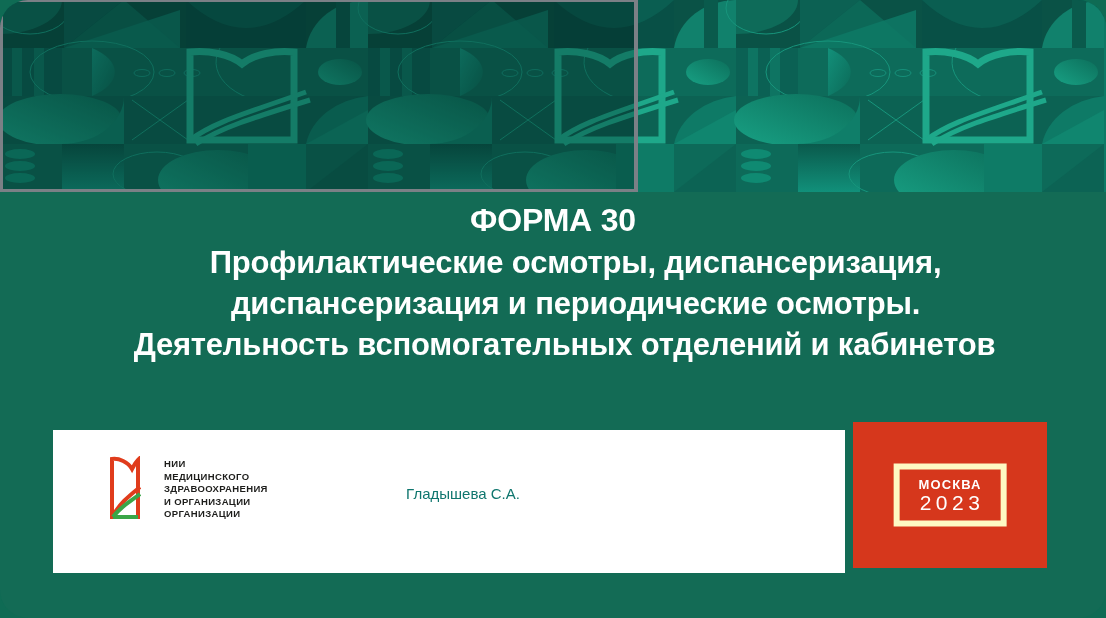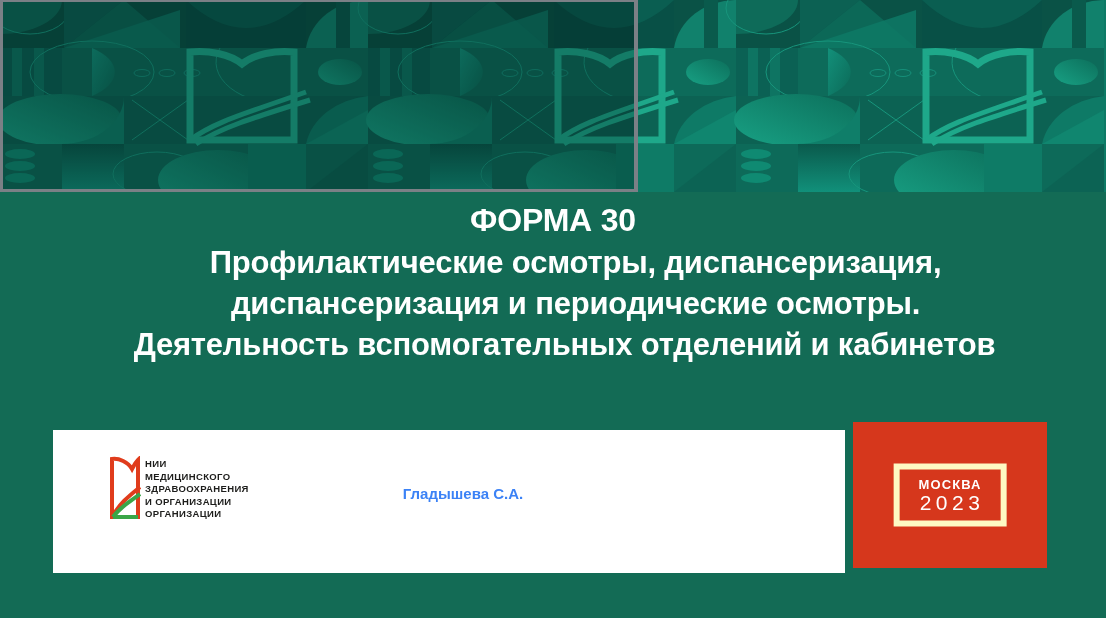--- a/index.html
+++ b/index.html
@@ -13,20 +13,21 @@
     overflow: hidden;
     font-family: "Liberation Sans", sans-serif;
     position: relative;
   }
 
   #slide {
     position: absolute;
     inset: 0;
     background: #136b55;
     overflow: hidden;
+    border-radius: 28px;
   }
 
   
   #banner {
     position: absolute;
     left: 0;
     top: 0;
     width: 1106px;
     height: 192px;
     overflow: hidden;
@@ -92,44 +93,44 @@
     width: 792px;
     height: 143px;
     background: #ffffff;
   }
   #logo-group {
     position: absolute;
     left: 56px;
     top: 26px;
     display: flex;
     align-items: flex-start;
-    gap: 4px;
+    gap: 23px;
   }
   #logo-mark {
     width: 32px;
     height: 64px;
     flex: none;
   }
   #logo-text {
     color: #1d1d1b;
     font-size: 9.5px;
     font-weight: bold;
     line-height: 12.6px;
     letter-spacing: 0.35px;
     padding-top: 2px;
   }
   #author-name {
     position: absolute;
     left: 0;
     right: 0;
     top: 55px;
     text-align: center;
-    color: #3b82f6;
+    color: #0f766e;
     font-size: 15px;
-    font-weight: bold;
+    font-weight: normal;
     margin-left: 28px;
   }
 
   
   #red-box {
     position: absolute;
     left: 853px;
     top: 422px;
     width: 194px;
     height: 146px;

